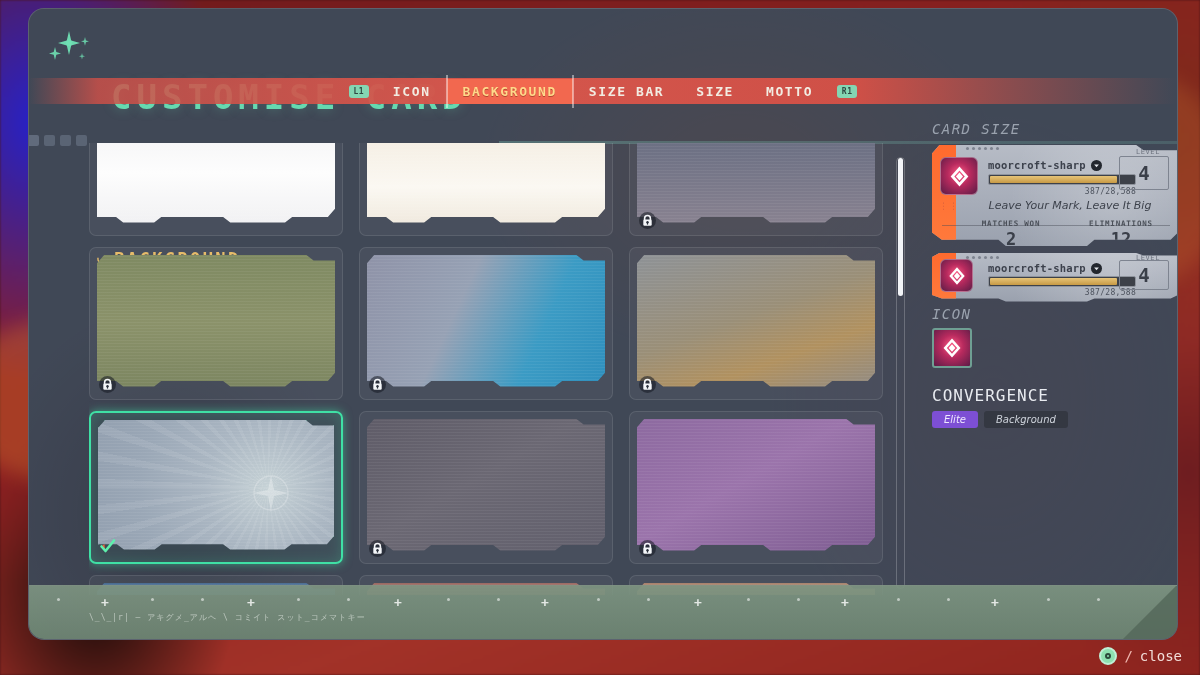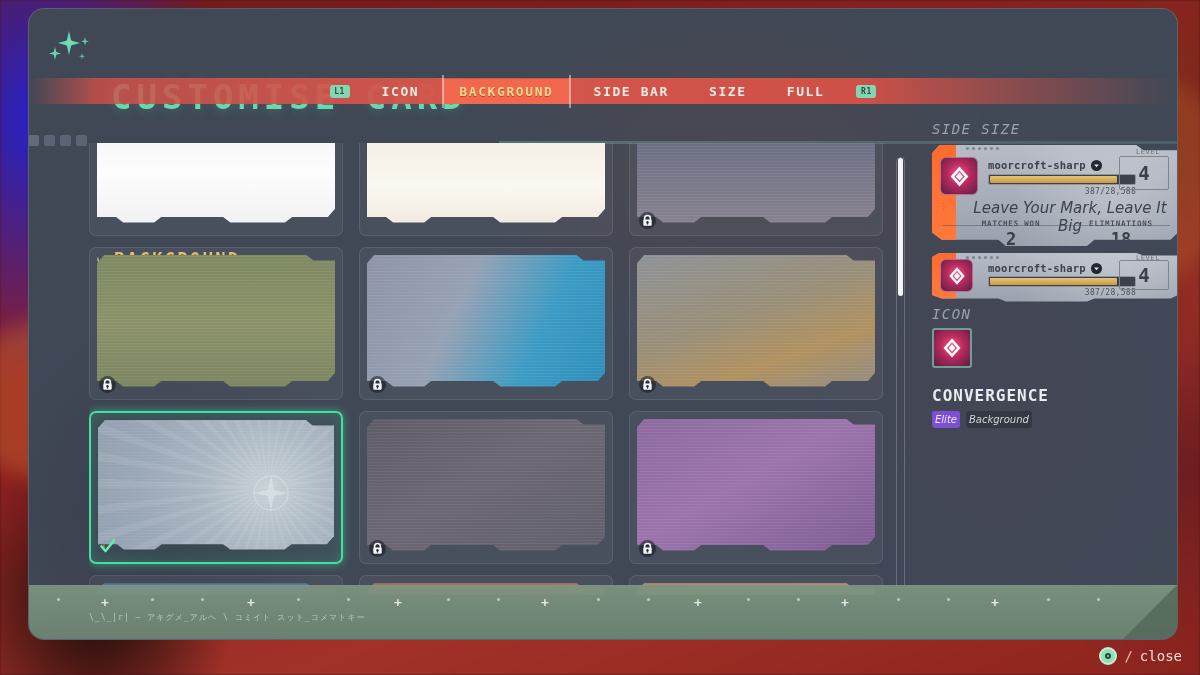--- a/index.html
+++ b/index.html
@@ -86,21 +86,21 @@
   }
   .hdr-blocks i.w { width: 24px; background:#616b7c; }
 
   
   #tabbar {
     position: absolute; left: 0; right: 0; top: 69px;
     height: 26px;
     background: linear-gradient(90deg, rgba(196,74,68,0.0) 0%, rgba(207,80,72,0.82) 6%, #d4564c 40%, #cf5047 72%, rgba(196,74,68,0.0) 100%);
     display: flex; align-items: center; justify-content: center;
   }
-  .tabs { display: flex; align-items: center; gap: 8px; }
+  .tabs { display: flex; align-items: center; gap: 0; }
   .pad-badge {
     display: inline-flex; align-items: center; justify-content: center;
     width: 20px; height: 13px; border-radius: 3px;
     background: #84d6b2; color: #2f4a42;
     font-size: 8px; font-weight: bold; letter-spacing: .5px;
     margin: 0 8px;
     font-family: "DejaVu Sans Mono", monospace;
   }
   .tab {
     position: relative;
@@ -275,21 +275,21 @@
     display:flex; align-items:center; justify-content:center;
   }
   .lvlbox .n { font-size:19px; color:#3a3f49; font-weight:bold; font-family:"DejaVu Sans Mono",monospace; }
   .lvllabel {
     position:absolute; right:18px; top:5px; font-size:7px; color:#6c727e; letter-spacing:.6px;
     font-family:"DejaVu Sans Mono",monospace;
     padding-left:8px;
   }
   .motto {
     position:absolute; left:40px; right:10px; top:56px;
-    text-align:center; font-size:15px; font-style:italic; color:#3d424c;
+    text-align:center; font-size:11px; font-style:italic; color:#3d424c;
     font-family:"DejaVu Sans",sans-serif;
   }
   .grip { position:absolute; left:7px; top:58px; color:#d9603a; font-size:9px; letter-spacing:1px; }
   .statrow { position:absolute; left:30px; right:8px; top:76px; display:flex;gap:12px; }
   .statcol { flex:1; text-align:center; position:relative; }
   .statcol .lab {
     font-size:7.5px; letter-spacing:.8px; color:#4b5059; font-weight:bold;
     font-family:"DejaVu Sans Mono",monospace;
   }
   .statcol .val { margin-top:1px; font-size:17px; color:#3a3f49; font-weight:bold; font-family:"DejaVu Sans Mono",monospace; }
@@ -306,24 +306,24 @@
 
   
   .iconswatch {
     margin-top:6px; width:40px; height:40px; border-radius:3px;
     background: radial-gradient(circle at 50% 45%, #ff5d86 0%, #b82a5e 42%, #5b1c46 100%);
     border:2px solid #6f9f93;
     display:flex; align-items:center; justify-content:center;
   }
 
   
-  .conv-h { margin-top: 18px; font-size:16px; font-weight:bold; letter-spacing:1px; color:#e9ecf1; font-family:"DejaVu Sans Mono",monospace;}
+  .conv-h { margin-top: 18px; font-size:16px; font-weight:normal; letter-spacing:1px; color:#e9ecf1; font-family:"DejaVu Sans Mono",monospace;}
   .chips { margin-top:6px; display:flex; gap:6px; }
   .chip {
-    padding:3px 3px; border-radius:3px; font-size:10px; font-style:italic;
+    padding:3px 12px; border-radius:3px; font-size:10px; font-style:italic;
     font-family:"DejaVu Sans",sans-serif;
   }
   .chip.elite { background:#7d4fd4; color:#efe8ff; }
   .chip.bgd   { background:#343842; color:#cfd4dc; }
 
   
   #bottom {
     position: absolute; left:0; right:0; bottom:0; height: 54px;
     background: linear-gradient(180deg, rgba(125,148,129,.92), rgba(110,133,114,.92));
     border-top: 1px solid rgba(255,255,255,.12);
@@ -393,23 +393,23 @@
         <i></i>
         <i></i>
         <i></i>
     </div>
 
     <div id="tabbar">
       <div class="tabs">
         <span class="pad-badge">L1</span>
         <div class="tab">ICON</div>
         <div class="tab active">BACKGROUND</div>
-        <div class="tab">SIDE BAR</div>
+        <div class="tab">SIZE BAR</div>
         <div class="tab">SIZE</div>
-        <div class="tab">FULL</div>
+        <div class="tab">MOTTO</div>
         <span class="pad-badge">R1</span>
       </div>
     </div>
 
     <div class="warn-badge">
       <svg viewBox="0 0 26 28" width="26" height="28">
         <path d="M13 1 L25 8 L25 20 L13 27 L1 20 L1 8 Z" fill="#1f2430" stroke="#e7b43c" stroke-width="2"></path>
         <path d="M13 4 L22.5 9.5 L22.5 18.5 L13 24 L3.5 18.5 L3.5 9.5 Z" fill="#e8a83a"></path>
         <rect x="11.6" y="8.5" width="2.8" height="8" rx="1.2" fill="#2a2016"></rect>
         <circle cx="13" cy="19.4" r="1.7" fill="#2a2016"></circle>
@@ -547,21 +547,21 @@
             </div>
           </div>
         </div>
     </div>
 
     <div id="sbar">
       <div id="sthumb" style="height: 32%; top: 0%;"></div>
     </div>
 
     <div id="prev">
-      <div class="prev-h2">SIDE SIZE</div>
+      <div class="prev-h2">CARD SIZE</div>
 
       <div class="card">
         <div class="cbg"></div>
         <div class="stripe"></div>
         <div class="dots">
             <i></i>
             <i></i>
             <i></i>
             <i></i>
             <i></i>
@@ -592,21 +592,21 @@
         <div class="grip">⋮⋮</div>
         <div class="motto">Leave Your Mark, Leave It Big</div>
         <div class="statline"></div>
         <div class="statrow">
           <div class="statcol">
             <div class="lab">MATCHES WON</div>
             <div class="val">2</div>
           </div>
           <div class="statcol">
             <div class="lab">ELIMINATIONS</div>
-            <div class="val">18</div>
+            <div class="val">12</div>
           </div>
         </div>
       </div>
 
 
       <div class="card collapsed">
         <div class="cbg"></div>
         <div class="stripe"></div>
         <div class="dots">
             <i></i>

